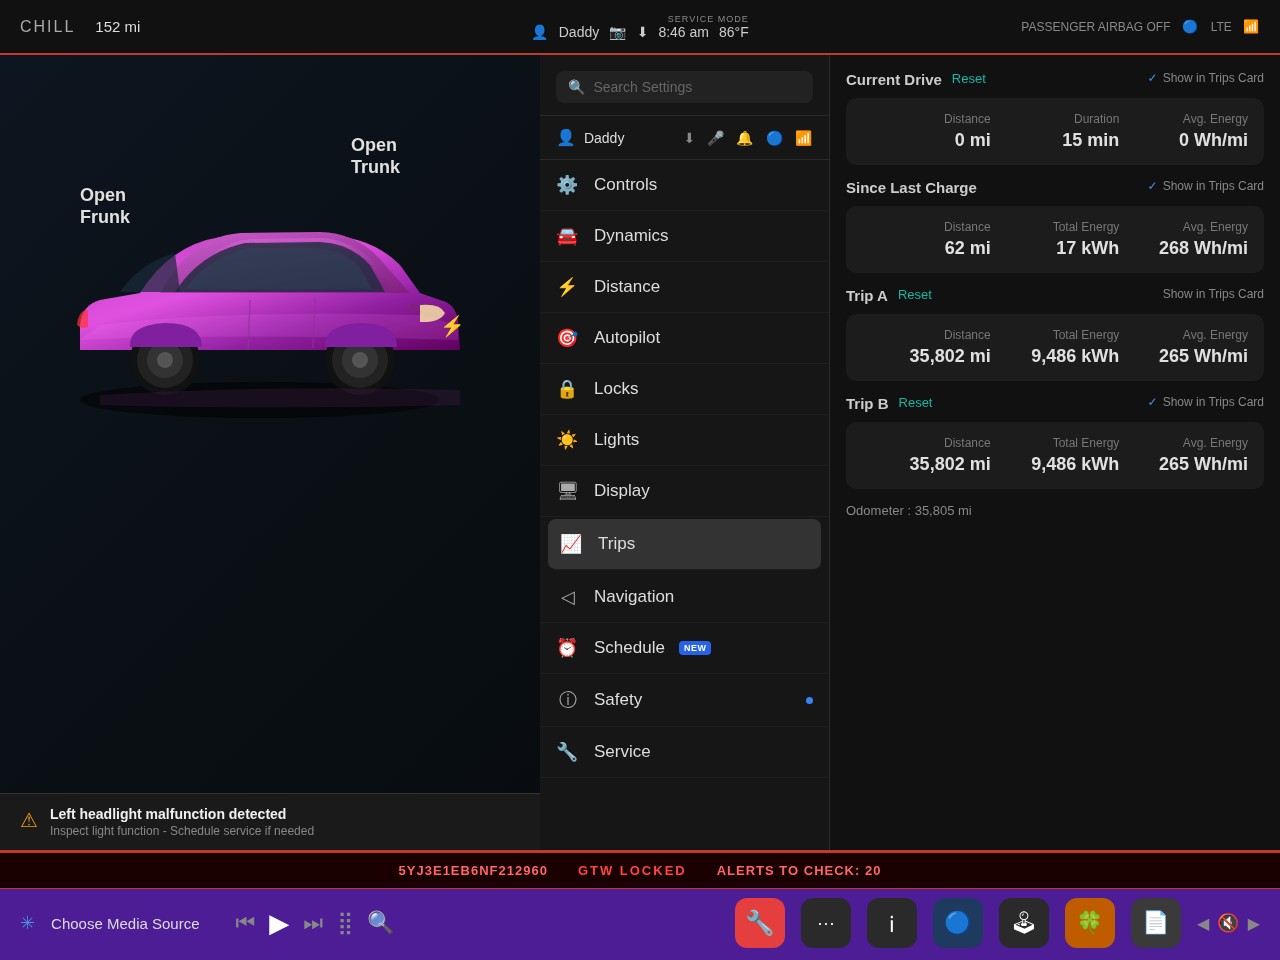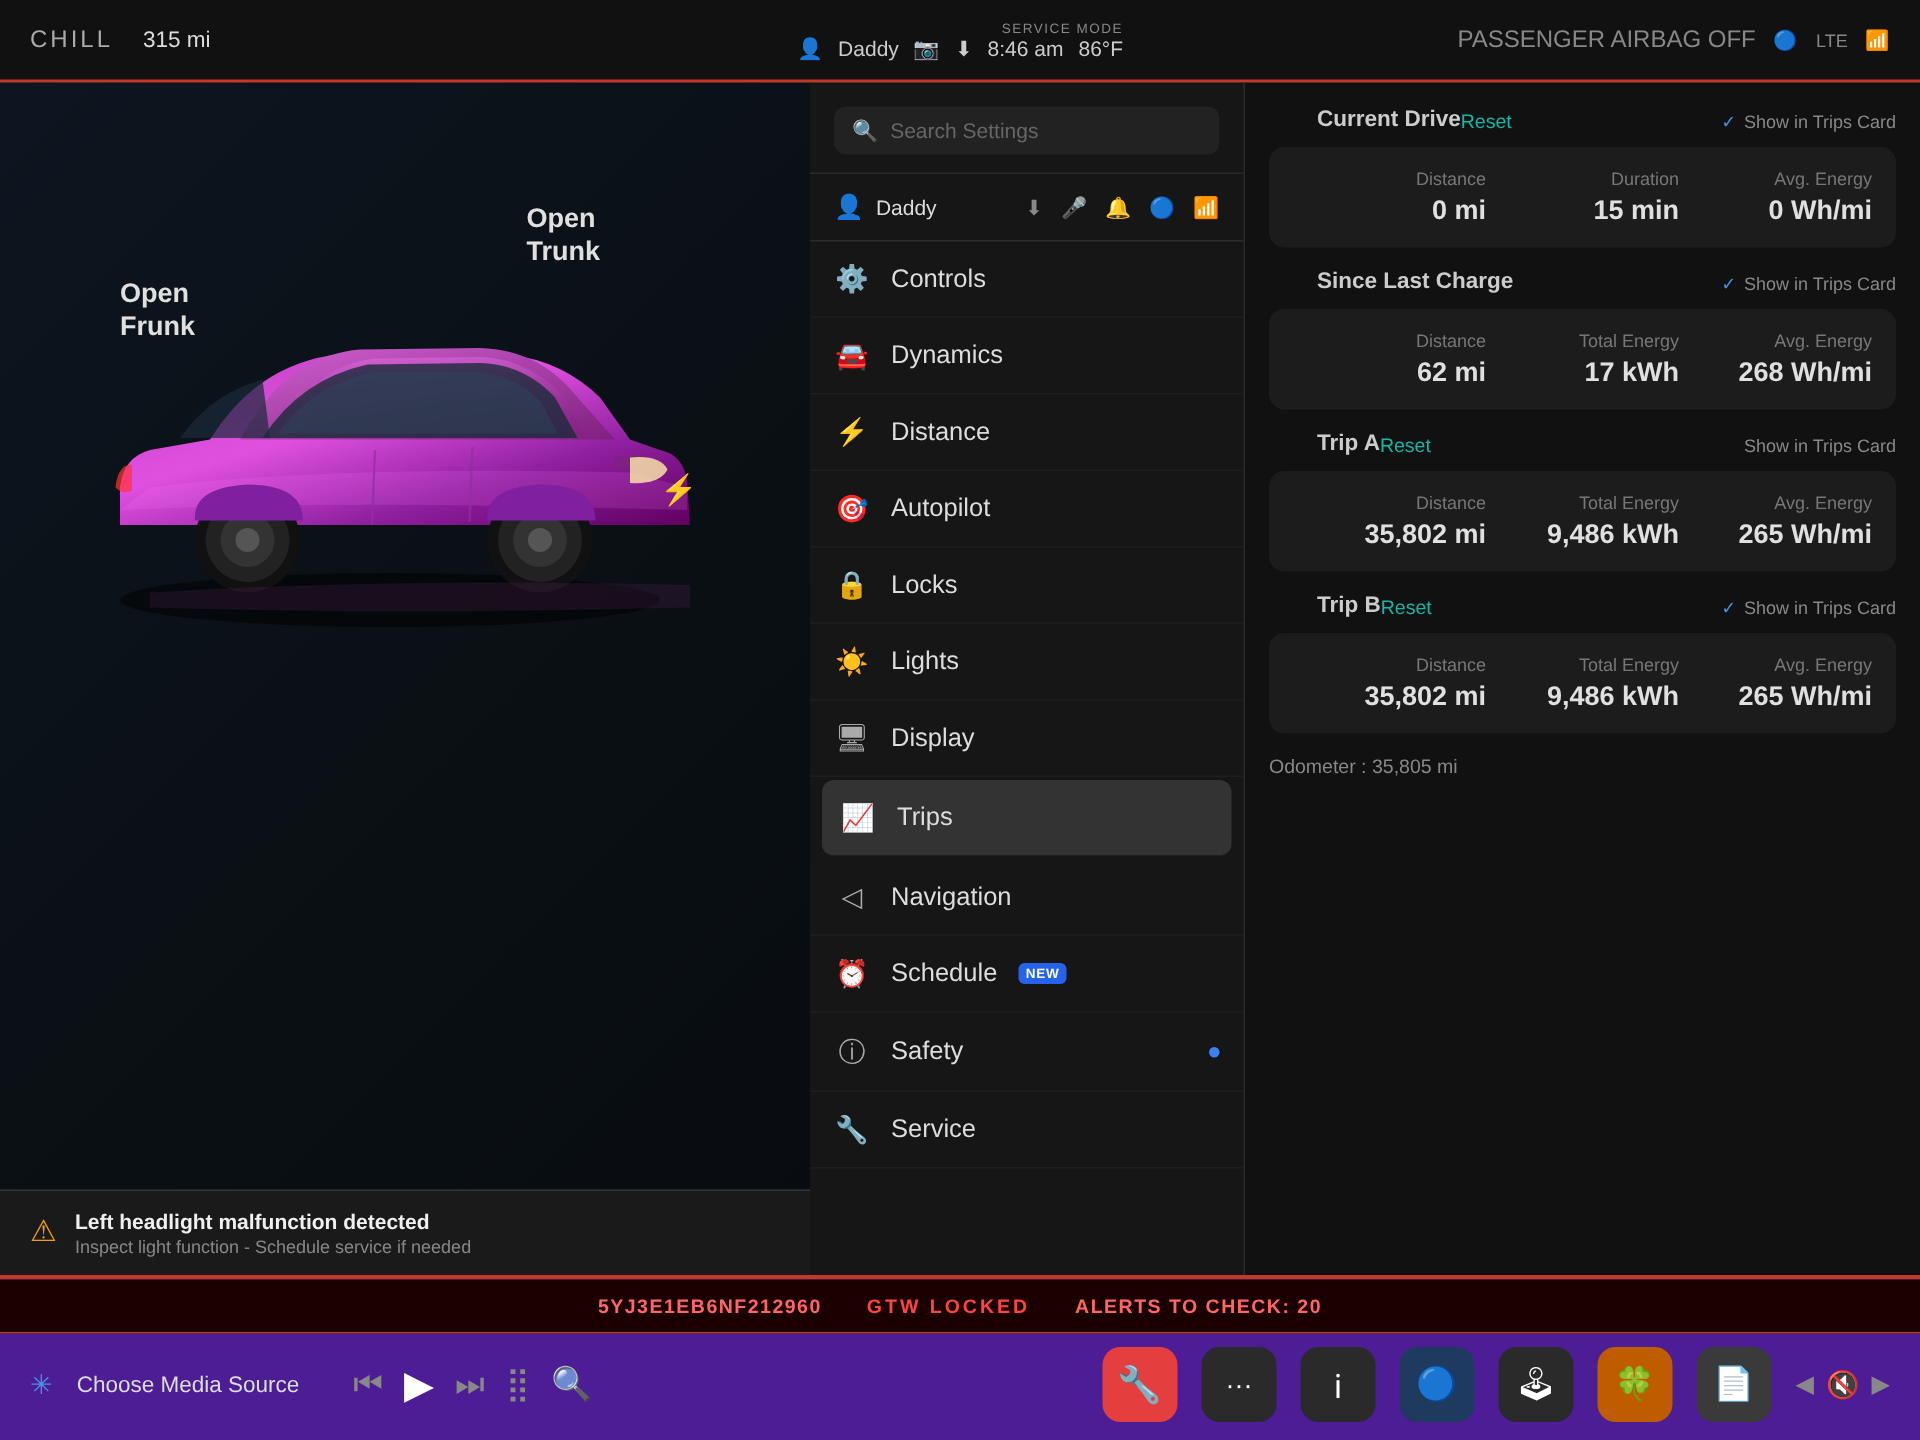--- a/index.html
+++ b/index.html
@@ -239,23 +239,23 @@
       left: 830px;
       right: 0;
       bottom: 110px;
       background: #111;
       overflow-y: auto;
       padding: 16px;
     }
 
     .section-header {
       display: flex;
-      align-items: flex-end;
+      align-items: flex-start;
+      gap: 10px;
       margin-bottom: 10px;
-      margin-left: 32px;
     }
     .section-title {
       font-size: 15px;
       font-weight: 600;
       color: #ccc;
     }
     .reset-btn {
       font-size: 13px;
       color: #14b8a6;
       cursor: pointer;
@@ -408,35 +408,35 @@
       right: 20px;
       bottom: 80px;
     }
   </style>
 </head>
 <body>
 
 <div class="status-bar">
   <div class="status-bar-left">
     <span class="status-chill">CHILL</span>
-    <span class="status-range">315 mi</span>
+    <span class="status-range">152 mi</span>
   </div>
   <div class="status-bar-center">
     <span class="service-mode-label">SERVICE MODE</span>
     <div class="status-bar-info">
       <span>👤</span>
       <span>Daddy</span>
       <span>📷</span>
       <span>⬇</span>
       <span>8:46 am</span>
       <span>86°F</span>
     </div>
   </div>
   <div class="status-bar-right">
-    <span style="font-size:16px; color:#888;">PASSENGER AIRBAG OFF</span>
+    <span style="font-size:12px; color:#888;">PASSENGER AIRBAG OFF</span>
     <span>🔵</span>
     <span style="font-size:12px; color:#888;">LTE</span>
     <span>📶</span>
   </div>
 </div>
 
 <div class="left-panel">
   <div class="car-label open-frunk">
     <span style="white-space:pre-line;">Open
 Frunk</span>

